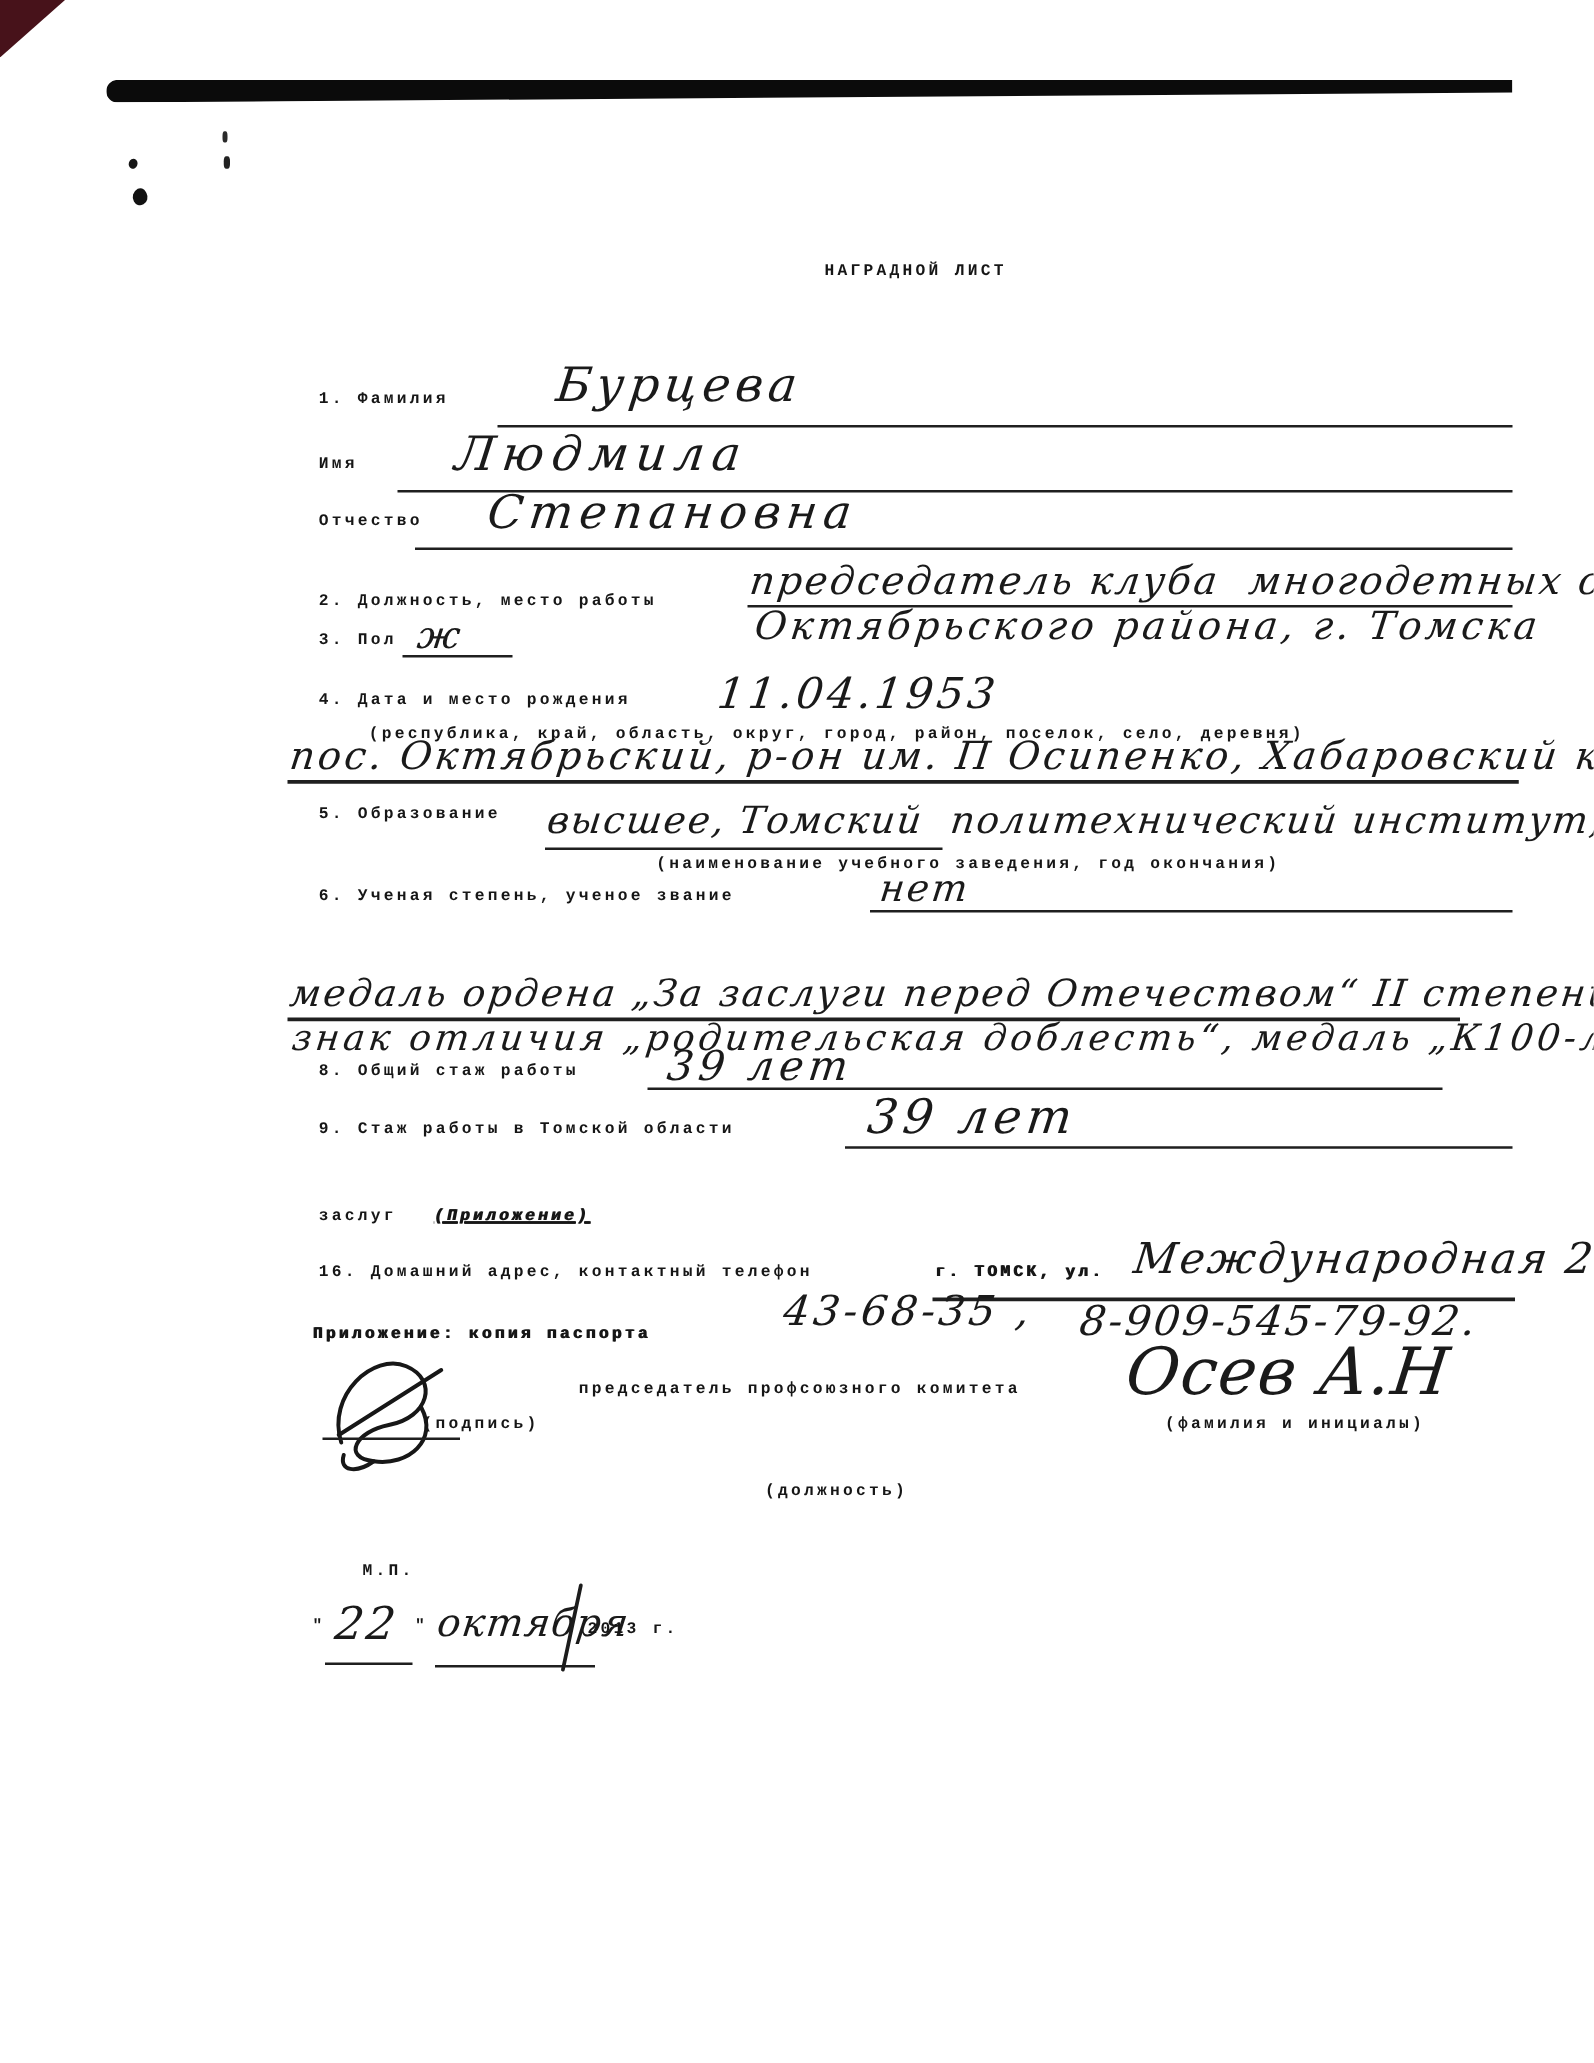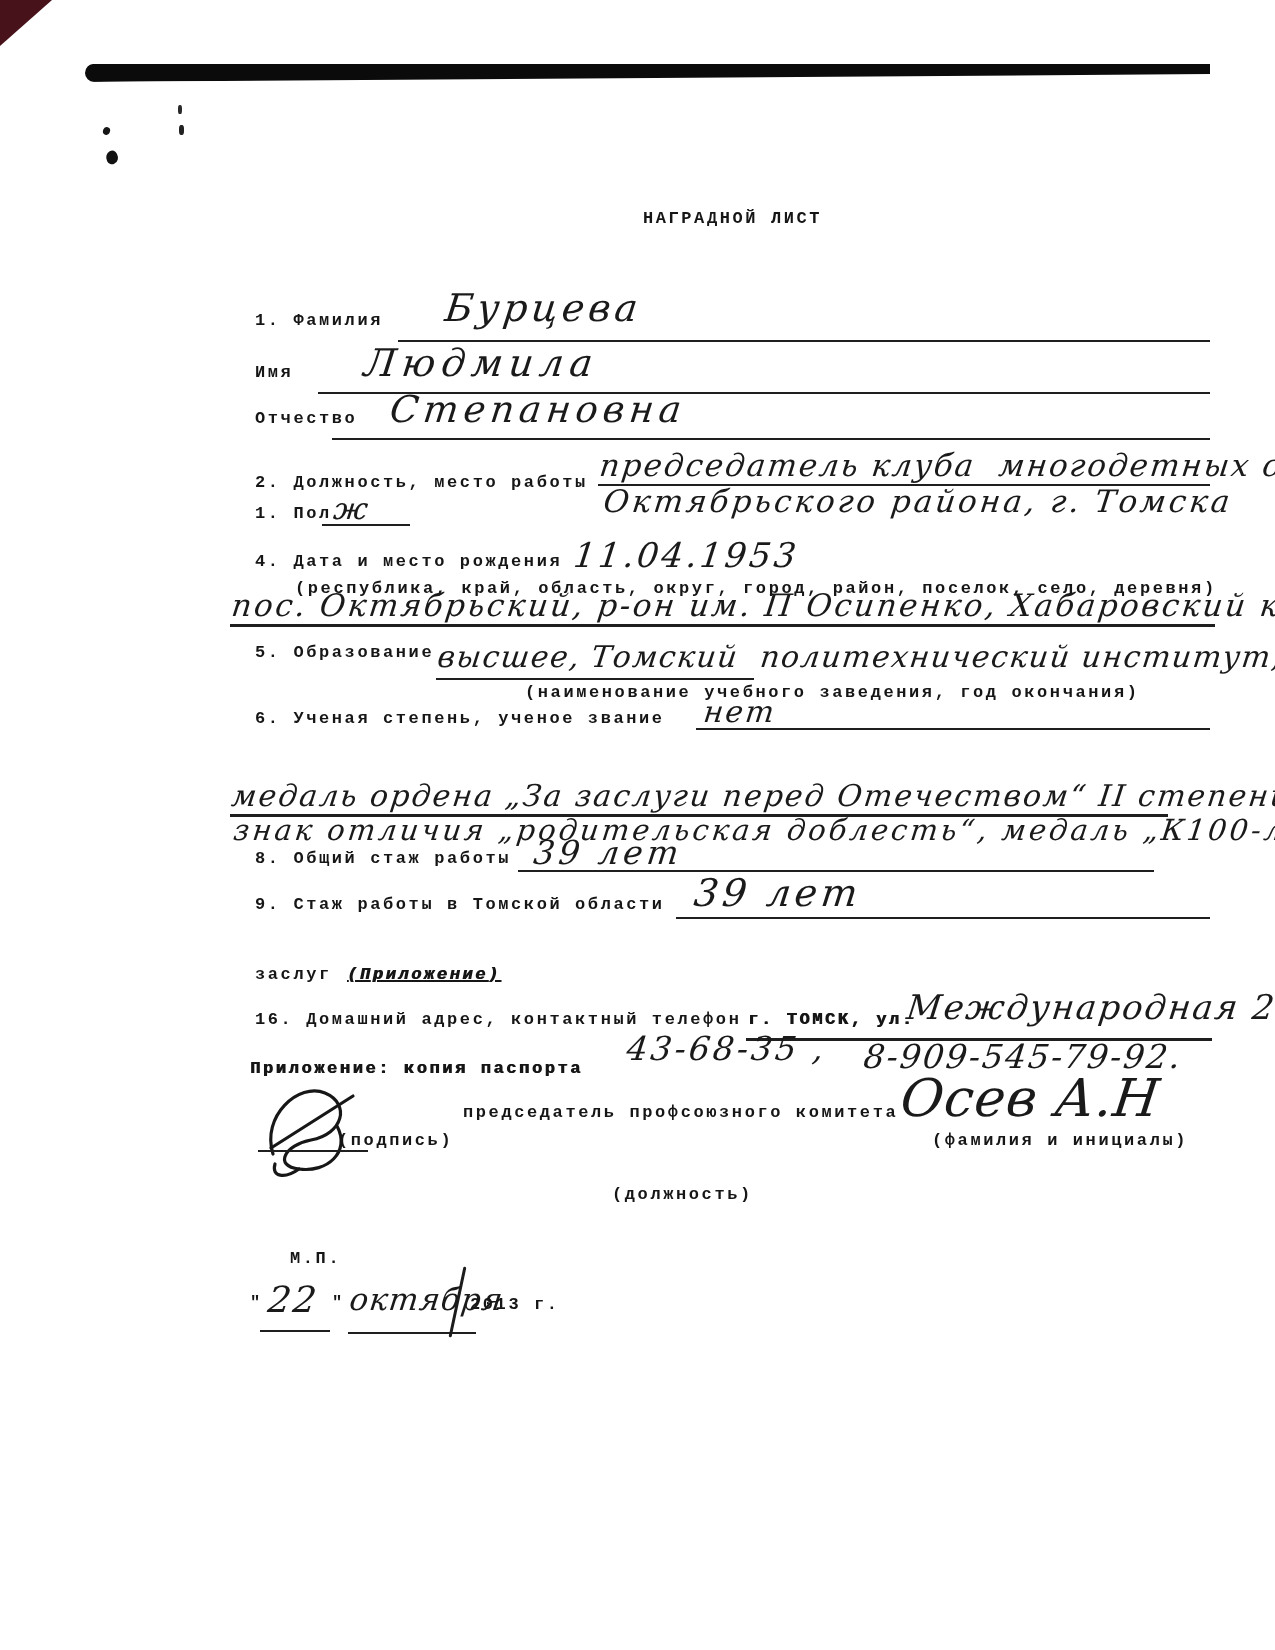--- a/index.html
+++ b/index.html
@@ -8,21 +8,21 @@
     position:relative;
     width:1275px;height:1650px;
     background:#ffffff;
     overflow:hidden;
     font-family:"Liberation Mono",monospace;
   }
   .typed{
     position:absolute;
     font-family:"Liberation Mono",monospace;
     font-weight:700;
-    font-size:17px;
+    font-size:13px;
     letter-spacing:2.6px;
     line-height:1;
     color:#161616;
     white-space:pre;
   }
   .typed.xb{ text-shadow:0.8px 0 0 currentColor; }
   .typed.center{ text-align:center; }
   .hw{
     position:absolute;
     font-family:"DejaVu Serif",serif;
@@ -65,21 +65,21 @@
 
   <div class="typed" style="left:255px;top:410px;">Отчество</div>
   <div class="hw" style="left:388px;top:391px;font-size:37px;letter-spacing:5px;">Степановна</div>
   <div class="rule" style="left:332px;top:438px;width:878px;"></div>
 
   <div class="typed" style="left:255px;top:474px;">2. Должность, место работы</div>
   <div class="hw" style="left:598px;top:450px;font-size:31px;letter-spacing:2px;">председатель клуба  многодетных семей</div>
   <div class="rule" style="left:598px;top:484px;width:612px;"></div>
   <div class="hw" style="left:602px;top:486px;font-size:31px;letter-spacing:3px;">Октябрьского района, г. Томска</div>
 
-  <div class="typed" style="left:255px;top:505px;">1. Пол</div>
+  <div class="typed" style="left:255px;top:505px;">3. Пол</div>
   <div class="hw" style="left:332px;top:494px;font-size:30px;">ж</div>
   <div class="rule" style="left:322px;top:524px;width:88px;"></div>
 
   <div class="typed" style="left:255px;top:553px;">4. Дата и место рождения</div>
   <div class="hw" style="left:572px;top:538px;font-size:34px;letter-spacing:3px;">11.04.1953</div>
   <div class="typed" style="left:295px;top:580px;">(республика, край, область, округ, город, район, поселок, село, деревня)</div>
   <div class="hw" style="left:230px;top:590px;font-size:31px;letter-spacing:2.5px;">пос. Октябрьский, р-он им. П Осипенко, Хабаровский край</div>
   <div class="rule thick" style="left:230px;top:624px;width:985px;"></div>
 
   <div class="typed" style="left:255px;top:644px;text-align:center;">5. Образование</div>

